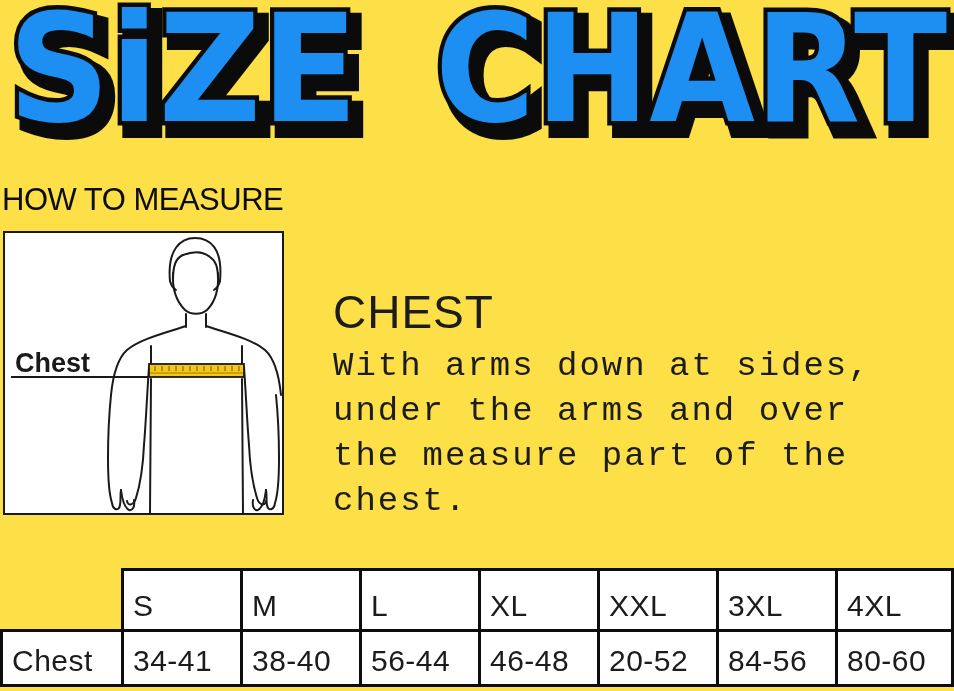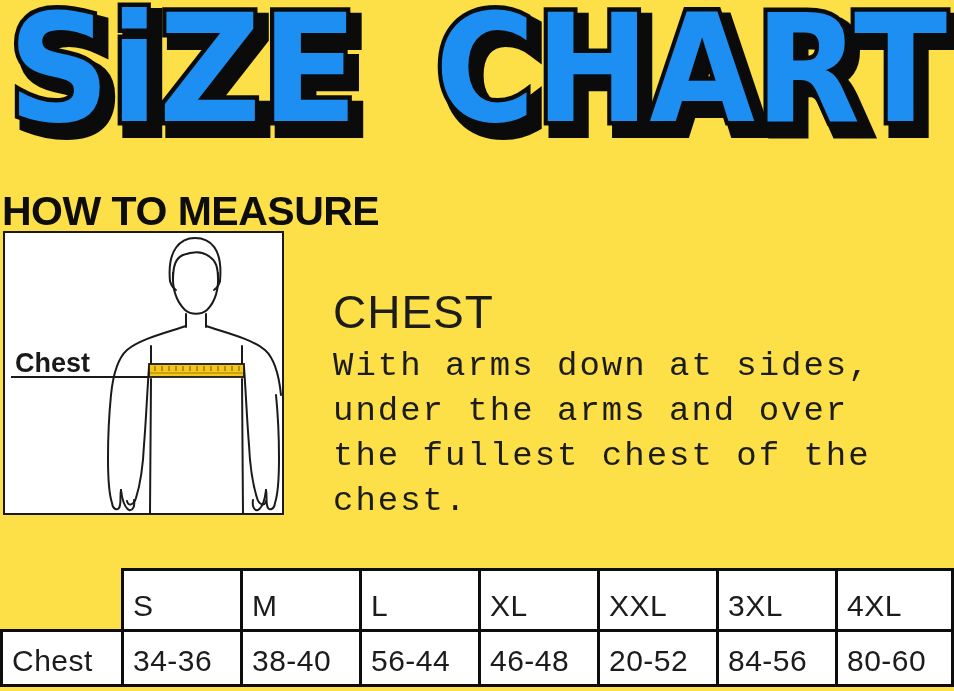--- a/index.html
+++ b/index.html
@@ -7,21 +7,21 @@
         font-family:"Liberation Sans",sans-serif;color:#111;}
 
   
   #title-svg{position:absolute;left:0;top:0;width:954px;height:152px;}
   .bubble-shadow{font-family:"DejaVu Sans",sans-serif;font-weight:700;font-size:150px;
                  fill:#0b0b0b;stroke:#0b0b0b;stroke-width:16px;paint-order:stroke;}
   .bubble-main{font-family:"DejaVu Sans",sans-serif;font-weight:700;font-size:150px;
                fill:#1E8FF2;stroke:#0b0b0b;stroke-width:9px;paint-order:stroke;}
 
   
-  .htm-heading{position:absolute;left:2px;top:188px;font-size:41px;font-weight:700;
+  .htm-heading{position:absolute;left:2px;top:182px;font-size:31px;font-weight:400;
                letter-spacing:-0.5px;color:#0d0d0d;}
   .figure-box{position:absolute;left:3px;top:231px;width:277px;height:280px;
               border:2px solid #1a1a1a;background:#fff;box-sizing:content-box;}
   .figure-box svg{position:absolute;left:0;top:0;}
 
   
   .instructions{position:absolute;left:333px;top:286px;width:620px;}
   .instr-heading{font-size:46px;font-weight:400;letter-spacing:1px;line-height:52px;
                  color:#1c1c1c;margin-bottom:6px;}
   .instr-line{font-size:34px;font-weight:400;letter-spacing:2px;line-height:45px;color:#1c1c1c;font-family:Liberation Mono, monospace;}
@@ -104,21 +104,21 @@
 
       <line x1="6" y1="144" x2="144" y2="144" stroke="#1a1a1a" stroke-width="2"></line>
       <text x="10" y="139" font-family="Liberation Sans, sans-serif" font-size="27" font-weight="700" fill="#1a1a1a">Chest</text>
     </svg>
   </div>
 
   <div class="instructions">
     <div class="instr-heading">CHEST</div>
     <div class="instr-line">With arms down at sides,</div>
     <div class="instr-line">under the arms and over</div>
-    <div class="instr-line">the fullest chest of the chest.</div>
+    <div class="instr-line">the measure part of the chest.</div>
   </div>
 
   <table class="size-table">
     <colgroup>
       <col style="width:121px">
         <col style="width:119px">
         <col style="width:119px">
         <col style="width:119px">
       <col style="width:119px">
         <col style="width:119px">
@@ -131,21 +131,21 @@
       <td>S</td>
       <td>M</td>
       <td>L</td>
       <td>XL</td>
       <td>XXL</td>
       <td>3XL</td>
       <td>4XL</td>
     </tr>
     <tr class="val-row">
       <td>Chest</td>
-      <td>34-36</td>
+      <td>34-41</td>
       <td>38-40</td>
       <td>56-44</td>
       <td>46-48</td>
       <td>20-52</td>
       <td>84-56</td>
       <td>80-60</td>
     </tr>
   </tbody>
     </table>
 

